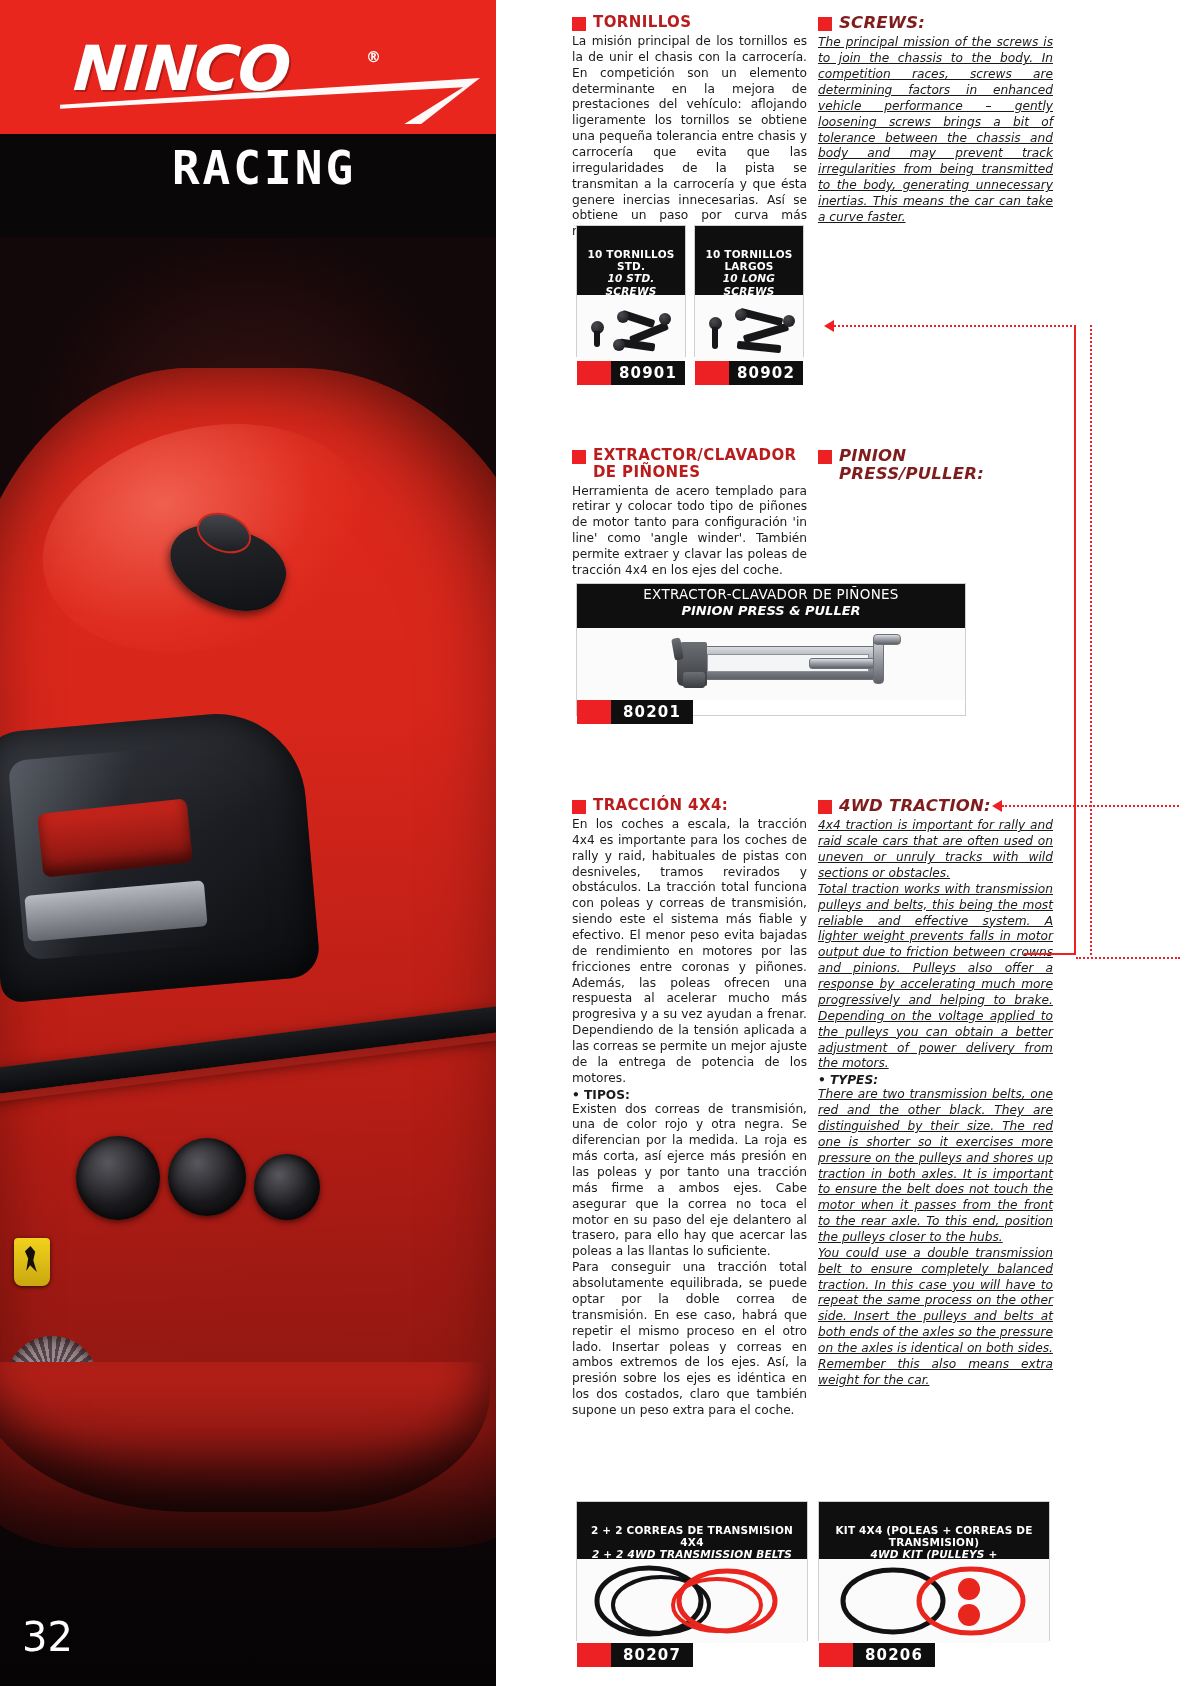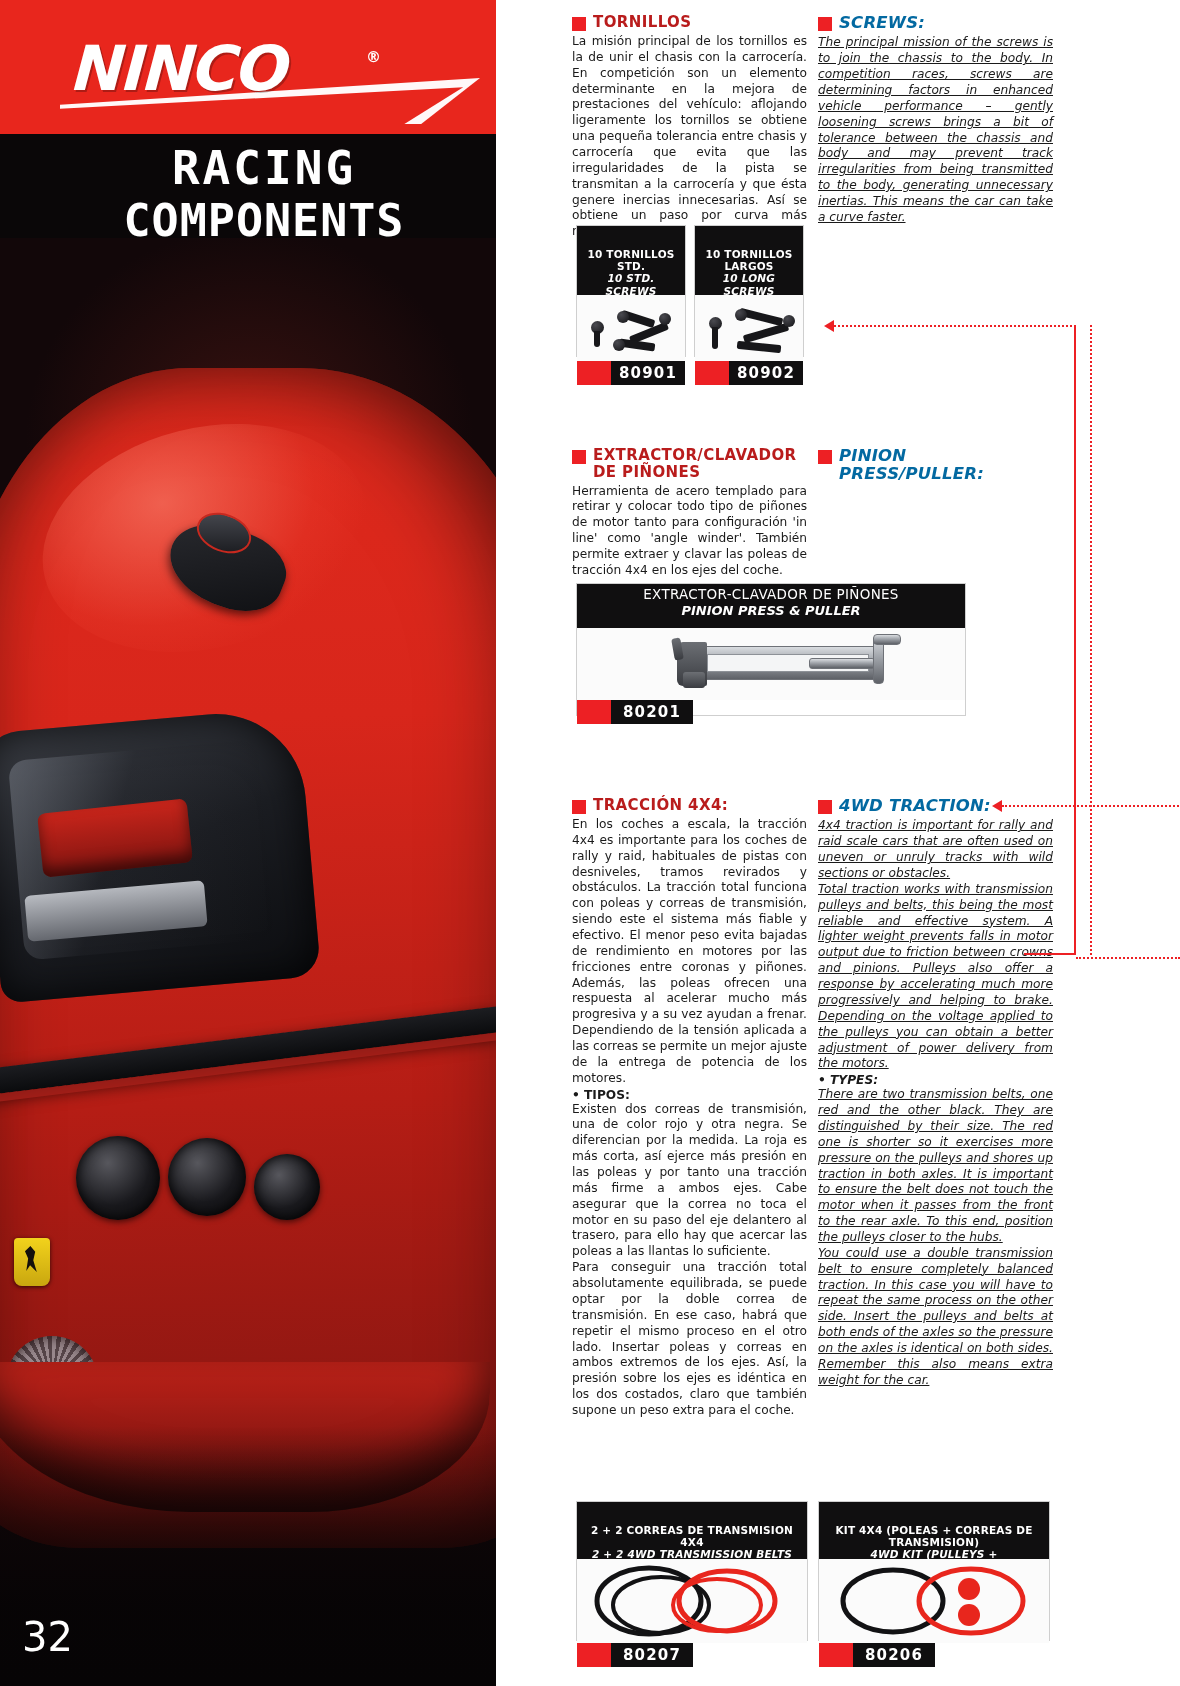--- a/index.html
+++ b/index.html
@@ -328,21 +328,21 @@
     font-weight: 700;
     color: #b91c1c;
     letter-spacing: 0.4px;
     line-height: 1.12;
   }
   .head-en {
     font-family: "DejaVu Sans", sans-serif;
     font-size: 16.5px;
     font-weight: 700;
     font-style: italic;
-    color: #0369a1;
+    color: #7f1d1d;
     letter-spacing: 0.2px;
     line-height: 1.12;
   }
   .body-es {
     font-family: "DejaVu Sans", sans-serif;
     font-size: 12.2px;
     line-height: 1.30;
     color: #1a1a1a;
     text-align: justify;
     margin: 0;
@@ -489,21 +489,20 @@
       <div class="logo-wrap">
         <div class="logo-swoosh"></div>
         <div class="logo-swoosh2"></div>
         <div class="logo-text">NINCO</div>
         <div class="logo-reg">®</div>
       </div>
     </div>
 
     <div class="racing-title">
       <div class="l1">RACING</div>
-      <div class="l2">COMPONENTS</div>
     </div>
 
     <div class="car-photo">
       <div class="car-body"></div>
       <div class="car-hood-shine"></div>
       <div class="car-window"></div>
       <div class="engine-bay"></div>
       <div class="engine-red"></div>
       <div class="engine-silver"></div>
       <div class="car-mirror"></div>

